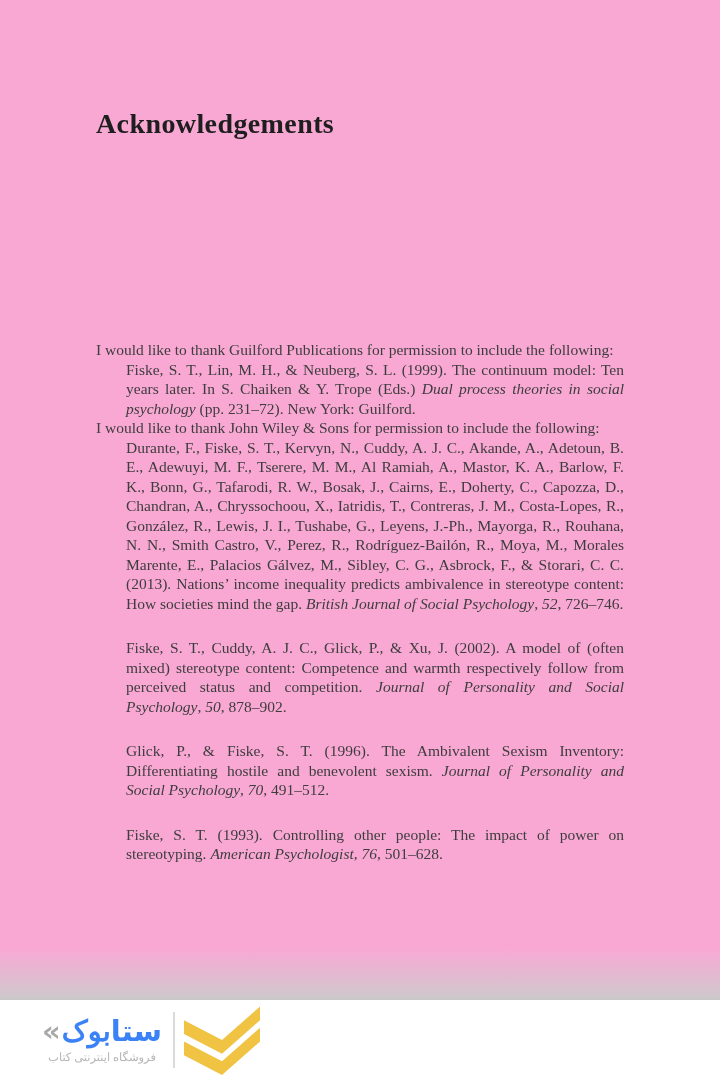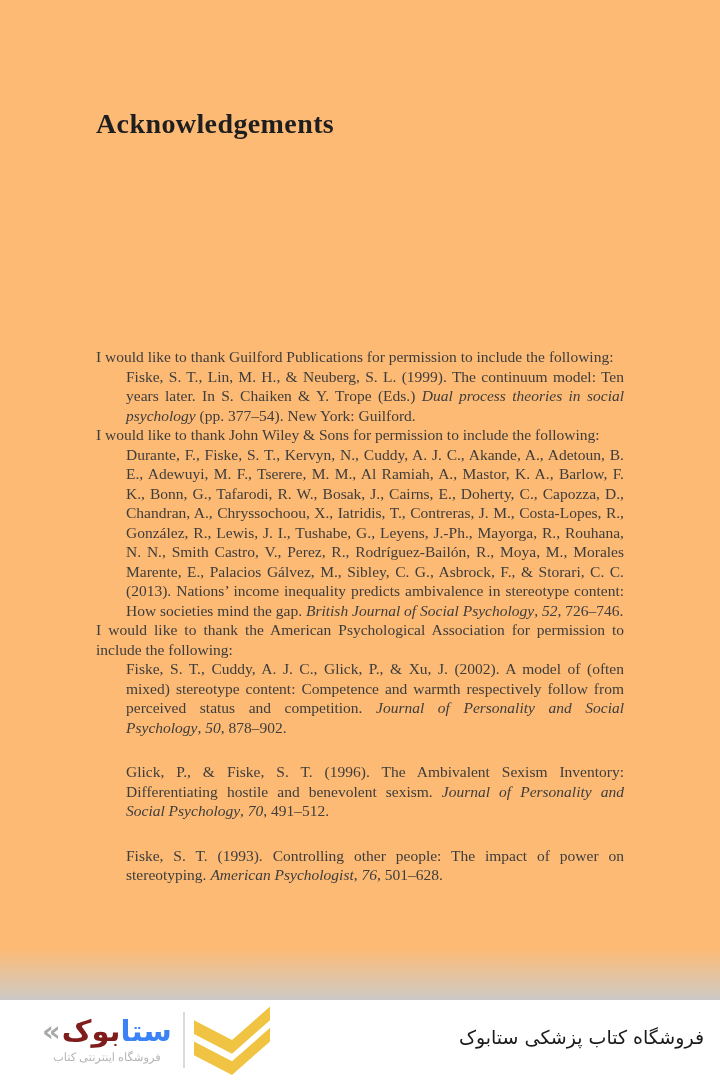--- a/index.html
+++ b/index.html
@@ -5,31 +5,31 @@
   html, body { margin:0; padding:0; }
   body {
     width:720px; height:1080px;
     background:#ffffff;
     position:relative;
     overflow:hidden;
     font-family:"Liberation Serif", serif;
   }
 
   
-  .sheet { position:absolute; inset:0; background:#fdba74; }
+  .sheet { position:absolute; inset:0; background:#f9a8d4; }
 
   .page-title {
     position:absolute; left:96px; top:108px; margin:0;
     font-family:"Liberation Serif", serif;
     font-size:28px; font-weight:700; letter-spacing:0.4px;
     color:#1e1e1e;
   }
 
   .body-text {
-    position:absolute; left:96px; top:347px; width:528px;
+    position:absolute; left:96px; top:340px; width:528px;
     font-size:15.5px; line-height:19.5px;
     color:#3d3d3d; text-align:justify;
   }
   .body-text p { margin:0; }
   .para { margin:23px 0 9px; }
   .body-text p:first-child { margin-top:0; }
   .ref { padding-left:30px; margin-top:9px; }
   .ref + .ref { margin-top:25px; }
   .ref i { font-style:italic; }
 
@@ -48,21 +48,21 @@
     padding:0 12px 0 42px;
   }
   .logo-group { display:flex; align-items:center; }
   .wordmark-block { display:flex; flex-direction:column; align-items:center; }
   .wordmark {
     display:flex; align-items:center; direction:ltr;
     font-family:"DejaVu Sans", sans-serif;
     font-weight:bold; font-size:29px; line-height:1.1;
   }
   .wordmark .angle { color:#a9a9a9; margin-right:1px; }
-  .wordmark .gray  { color:#7f1d1d; }
+  .wordmark .gray  { color:#3b82f6;font-family:Liberation Serif, serif; }
   .wordmark .gold  { color:#3b82f6; }
   .tagline {
     font-family:Liberation Serif, serif;
     font-size:11.5px; color:#b5b5b5; margin-top:3px; direction:rtl;
   }
   .logo-divider { width:2px; height:56px; background:#dadada; margin:0 9px 0 11px; }
   .emblem { display:block; }
   .emblem polygon { fill:#f0c342; }
 
   .footer-right { display:flex; flex-direction:column; align-items:flex-end; padding-right:4px; }
@@ -81,27 +81,26 @@
 <body>
 
 <div class="sheet">
 
   <h1 class="page-title">Acknowledgements</h1>
 
   <div class="body-text">
 
     <p class="para">I would like to thank Guilford Publications for permission to include the following:</p>
 
-    <p class="ref"><span>Fiske, S. T., Lin, M. H., &amp; Neuberg, S. L. (1999). The continuum model: Ten years later. In S. Chaiken &amp; Y. Trope (Eds.) </span><i>Dual process theories in social psychology</i><span> (pp. 377–54). New York: Guilford.</span></p>
+    <p class="ref"><span>Fiske, S. T., Lin, M. H., &amp; Neuberg, S. L. (1999). The continuum model: Ten years later. In S. Chaiken &amp; Y. Trope (Eds.) </span><i>Dual process theories in social psychology</i><span> (pp. 231–72). New York: Guilford.</span></p>
 
     <p class="para">I would like to thank John Wiley &amp; Sons for permission to include the following:</p>
 
     <p class="ref"><span>Durante, F., Fiske, S. T., Kervyn, N., Cuddy, A. J. C., Akande, A., Adetoun, B. E., Adewuyi, M. F., Tserere, M. M., Al Ramiah, A., Mastor, K. A., Barlow, F. K., Bonn, G., Tafarodi, R. W., Bosak, J., Cairns, E., Doherty, C., Capozza, D., Chandran, A., Chryssochoou, X., Iatridis, T., Contreras, J. M., Costa-Lopes, R., González, R., Lewis, J. I., Tushabe, G., Leyens, J.-Ph., Mayorga, R., Rouhana, N. N., Smith Castro, V., Perez, R., Rodríguez-Bailón, R., Moya, M., Morales Marente, E., Palacios Gálvez, M., Sibley, C. G., Asbrock, F., &amp; Storari, C. C. (2013). Nations’ income inequality predicts ambivalence in stereotype content: How societies mind the gap. </span><i>British Journal of Social Psychology</i><span>, </span><i>52</i><span>, 726–746.</span></p>
 
-    <p class="para">I would like to thank the American Psychological Association for permission to include the following:</p>
 
     <p class="ref"><span>Fiske, S. T., Cuddy, A. J. C., Glick, P., &amp; Xu, J. (2002). A model of (often mixed) stereotype content: Competence and warmth respectively follow from perceived status and competition. </span><i>Journal of Personality and Social Psychology</i><span>, </span><i>50</i><span>, 878–902.</span></p>
 
     <p class="ref"><span>Glick, P., &amp; Fiske, S. T. (1996). The Ambivalent Sexism Inventory: Differentiating hostile and benevolent sexism. </span><i>Journal of Personality and Social Psychology</i><span>, </span><i>70</i><span>, 491–512.</span></p>
 
     <p class="ref"><span>Fiske, S. T. (1993). Controlling other people: The impact of power on stereotyping. </span><i>American Psychologist</i><span>, </span><i>76</i><span>, 501–628.</span></p>
 
   </div>
 </div>
 
@@ -119,16 +118,15 @@
       <div class="tagline">فروشگاه اینترنتی کتاب</div>
     </div>
     <div class="logo-divider"></div>
     <svg class="emblem" width="76" height="70" viewBox="0 0 100 92" xmlns="http://www.w3.org/2000/svg">
       <polygon points="0,20 50,46 100,2 100,20 50,64 0,38"></polygon>
       <polygon points="0,48 50,74 100,30 100,48 50,92 0,66"></polygon>
     </svg>
   </div>
 
   <div class="footer-right">
-    <div class="store-fa">فروشگاه کتاب پزشکی ستابوک</div>
   </div>
 
 </div>
 
 </body></html>

